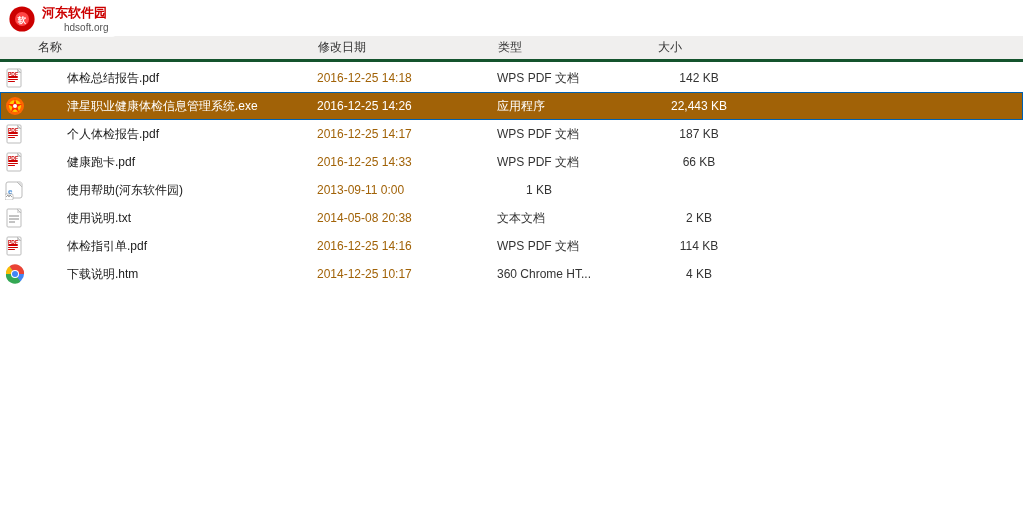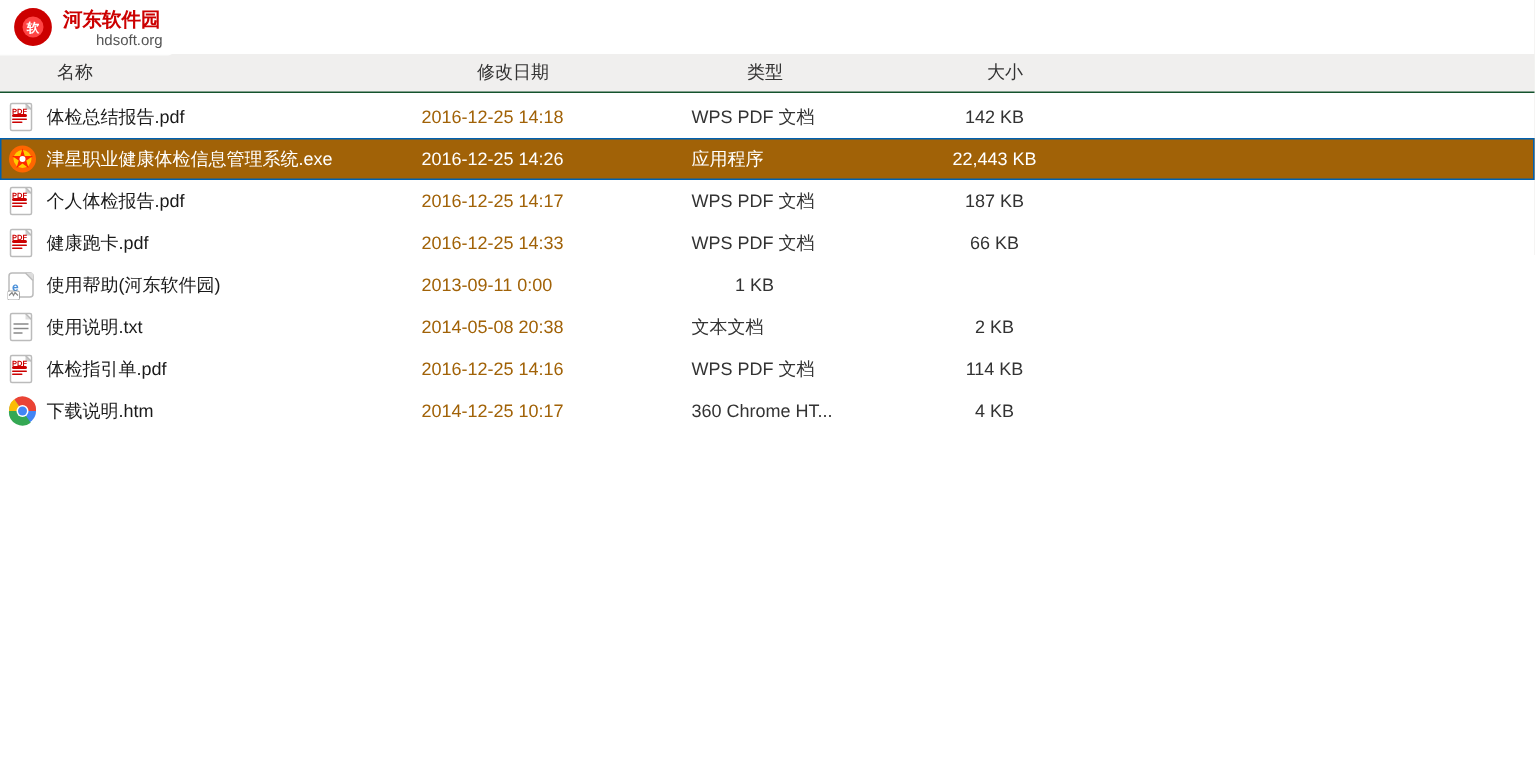--- a/index.html
+++ b/index.html
@@ -13,21 +13,21 @@
       position: relative;
     }
 
     
     .watermark {
       position: absolute;
       top: 0;
       left: 0;
       z-index: 10;
       display: flex;
-      align-items: flex-start;
+      align-items: flex-end;
       padding: 4px 8px;
       background: rgba(255,255,255,0.85);
       border-bottom-right-radius: 4px;
     }
     .watermark-logo {
       width: 28px;
       height: 28px;
       margin-right: 6px;
     }
     .watermark-text {
@@ -50,21 +50,21 @@
       right: 0;
       bottom: 0;
       background: #ffffff;
     }
 
     
     .header-row {
       display: flex;
       align-items: center;
       background: #f0efee;
-      border-bottom: 1px solid #14532d;
+      border-bottom: 3px solid #14532d;
       height: 26px;
       padding-left: 4px;
       position: sticky;
       top: 0;
       z-index: 5;
     }
     .header-col {
       color: #333;
       font-size: 12px;
       padding: 0 8px;
@@ -108,20 +108,21 @@
       justify-content: center;
       flex-shrink: 0;
     }
     .file-name {
       width: 250px;
       color: #1a1a1a;
       font-size: 12px;
       white-space: nowrap;
       overflow: hidden;
       text-overflow: ellipsis;
+      margin-left: 36px;
     }
     .file-date {
       width: 180px;
       color: #a16207;
       font-size: 12px;
     }
     .file-type {
       width: 160px;
       color: #333;
       font-size: 12px;

